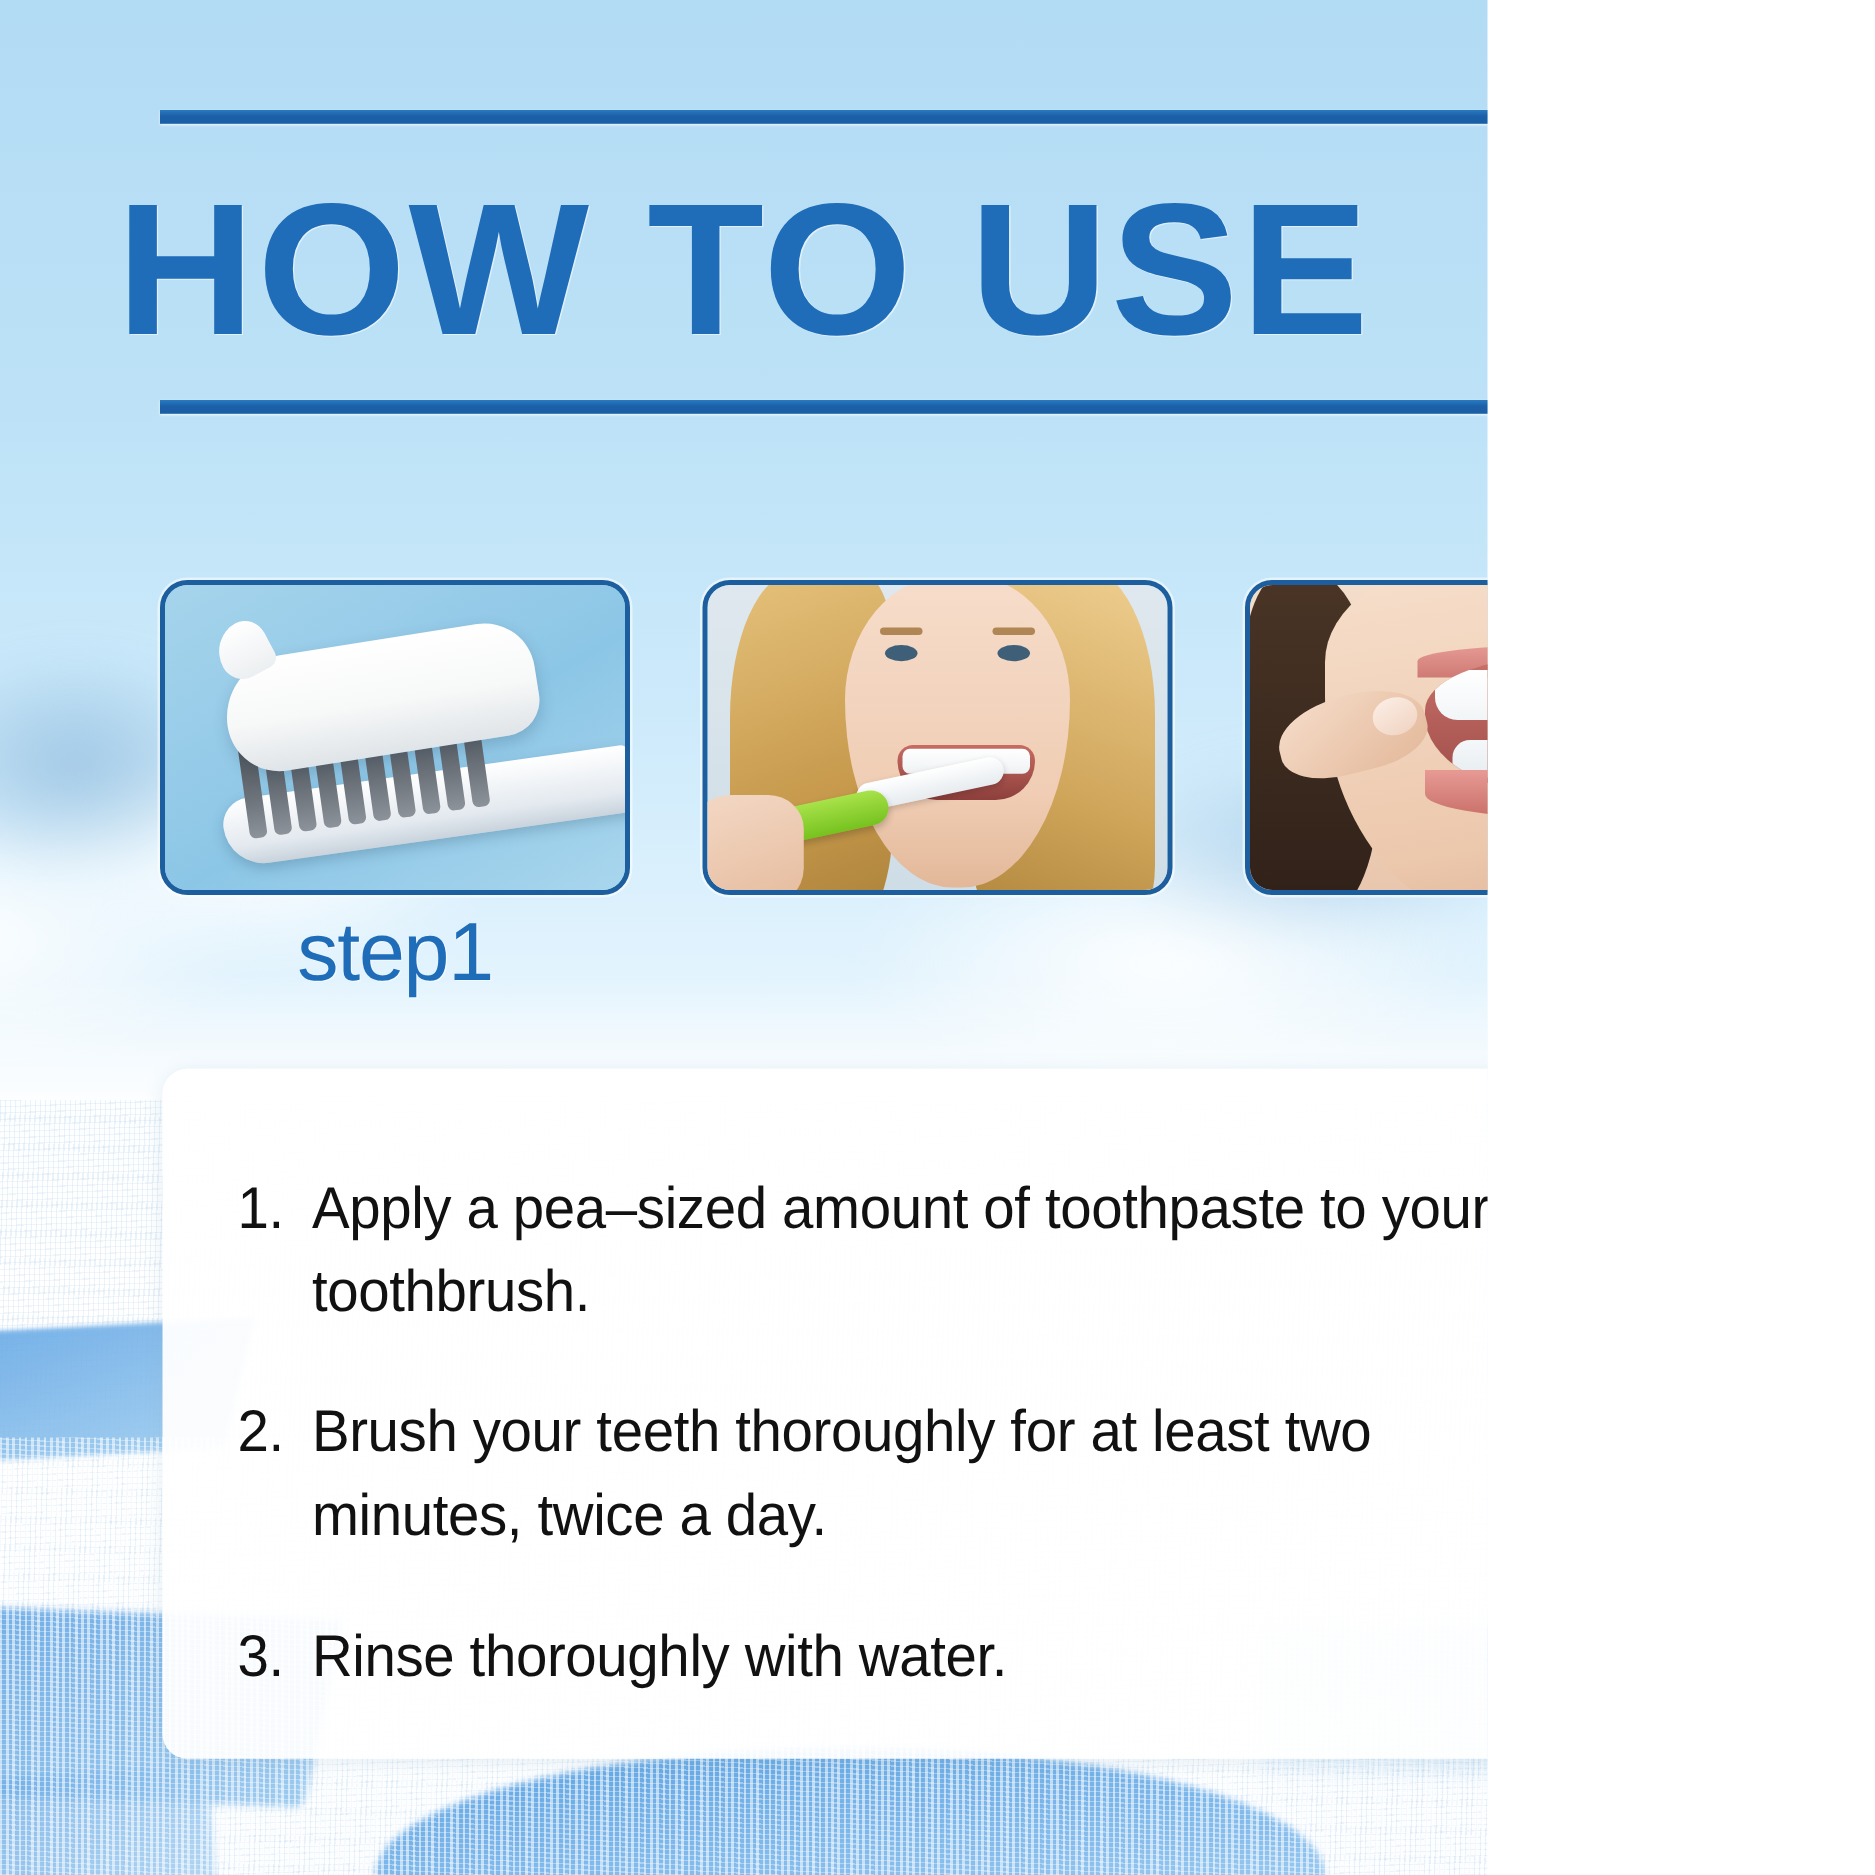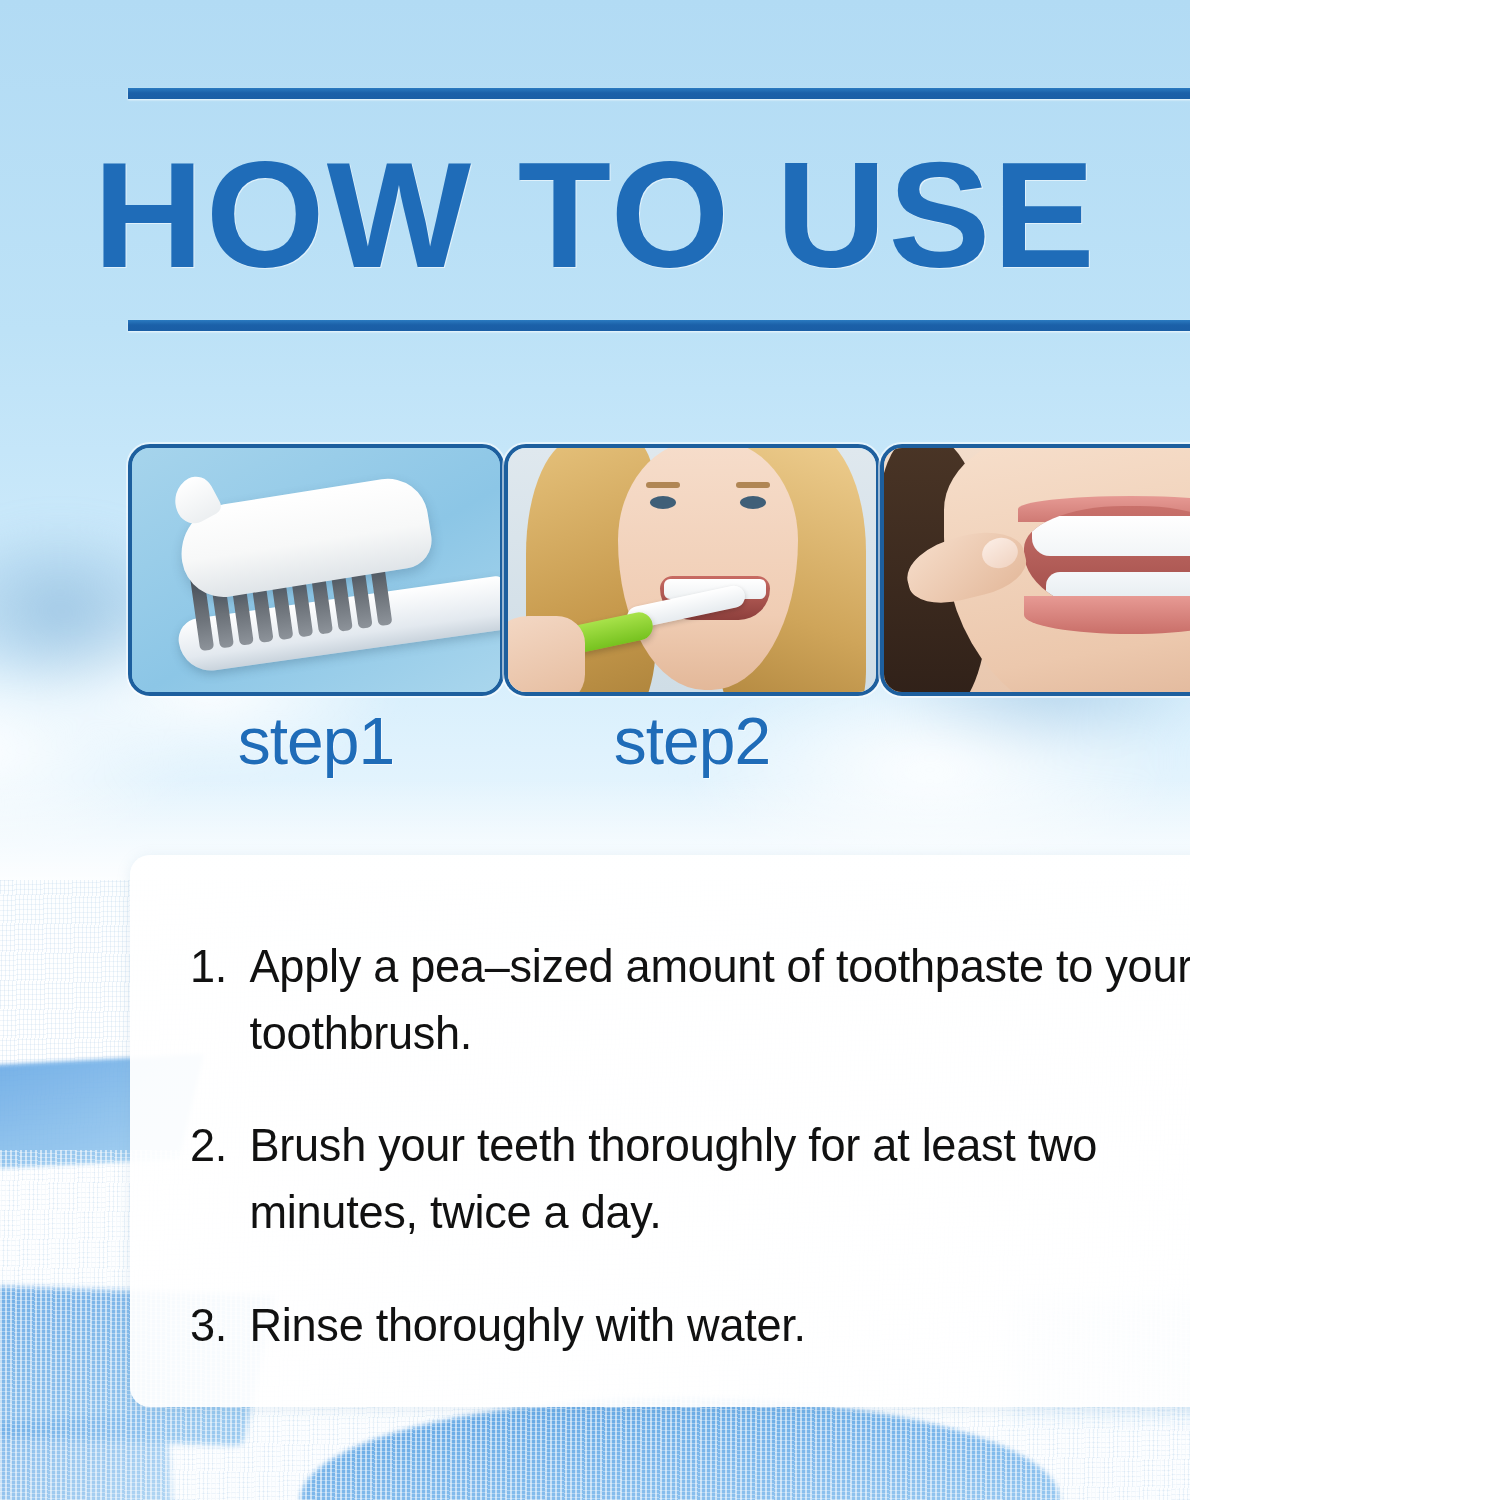--- a/index.html
+++ b/index.html
@@ -130,23 +130,23 @@
     letter-spacing:2px;
     color:#1f6cb8;
     line-height:1.0;
     transform:scaleX(1.02);
     text-shadow:1px 1px 0 rgba(255,255,255,.55);
     white-space:nowrap;
   }
 
   
   .steps {
-    position:absolute; left:128px; top:444px;
+    position:absolute; left:128px; top:464px;
     width:1244px; height:345px;
-    display:flex; justify-content:flex-start;
+    display:flex; justify-content:space-between;
   }
   .step { width:376px; }
   .step-frame {
     width:376px; height:252px;
     border:4px solid #1d5f9e;
     border-radius:22px;
     overflow:hidden;
     position:relative;
     background:#9fd0ea;
     box-shadow:0 0 0 2px rgba(255,255,255,.55);
@@ -332,21 +332,20 @@
           <div class="i2-eye l"></div>
             <div class="i2-eye r"></div>
           <div class="i2-mouth">
               <div class="i2-teeth"></div>
             </div>
           <div class="i2-tbrush-head"></div>
           <div class="i2-tbrush-handle"></div>
           <div class="i2-hand"></div>
         </div>
       </div>
-      <div class="step-label">step2</div>
     </div>
 
     <div class="step">
       <div class="step-frame">
         <div class="ill3">
           <div class="i3-hair"></div>
           <div class="i3-chin"></div>
           <div class="i3-lip-top"></div>
           <div class="i3-mouth">
             <div class="i3-upper"></div>

